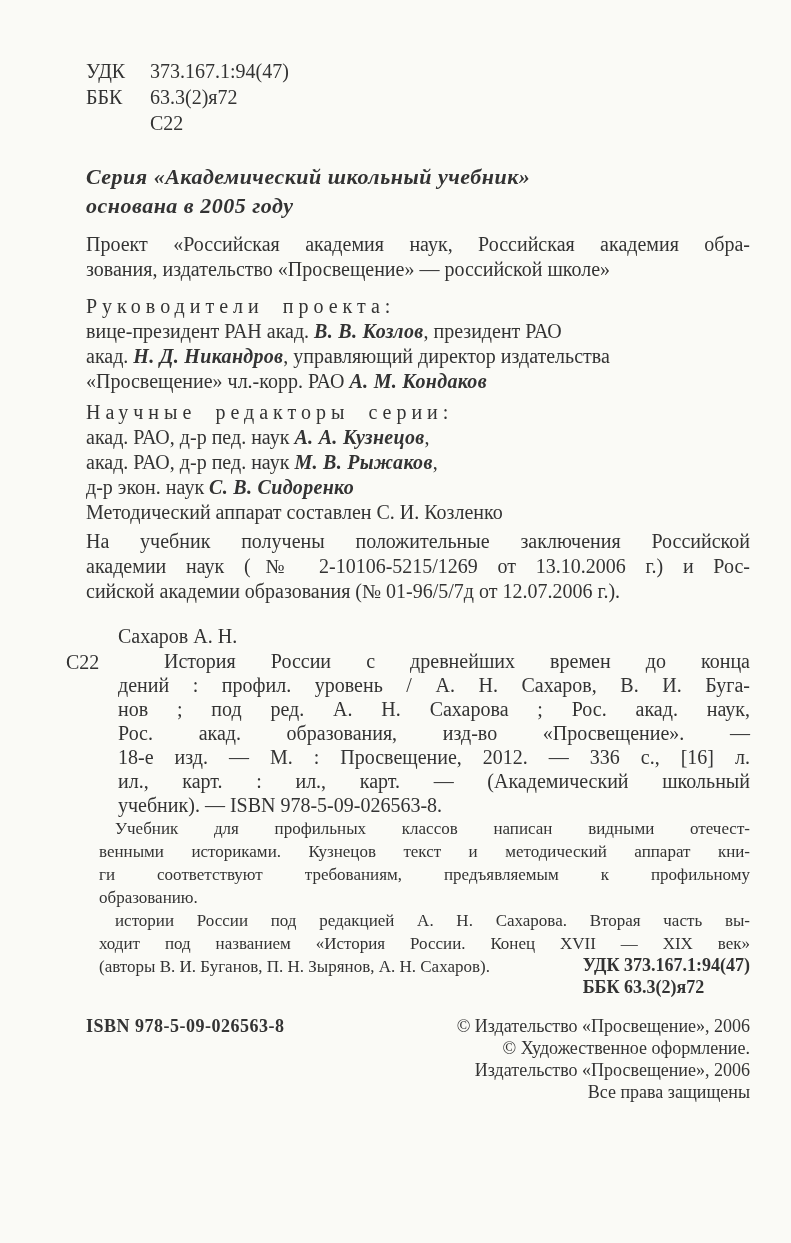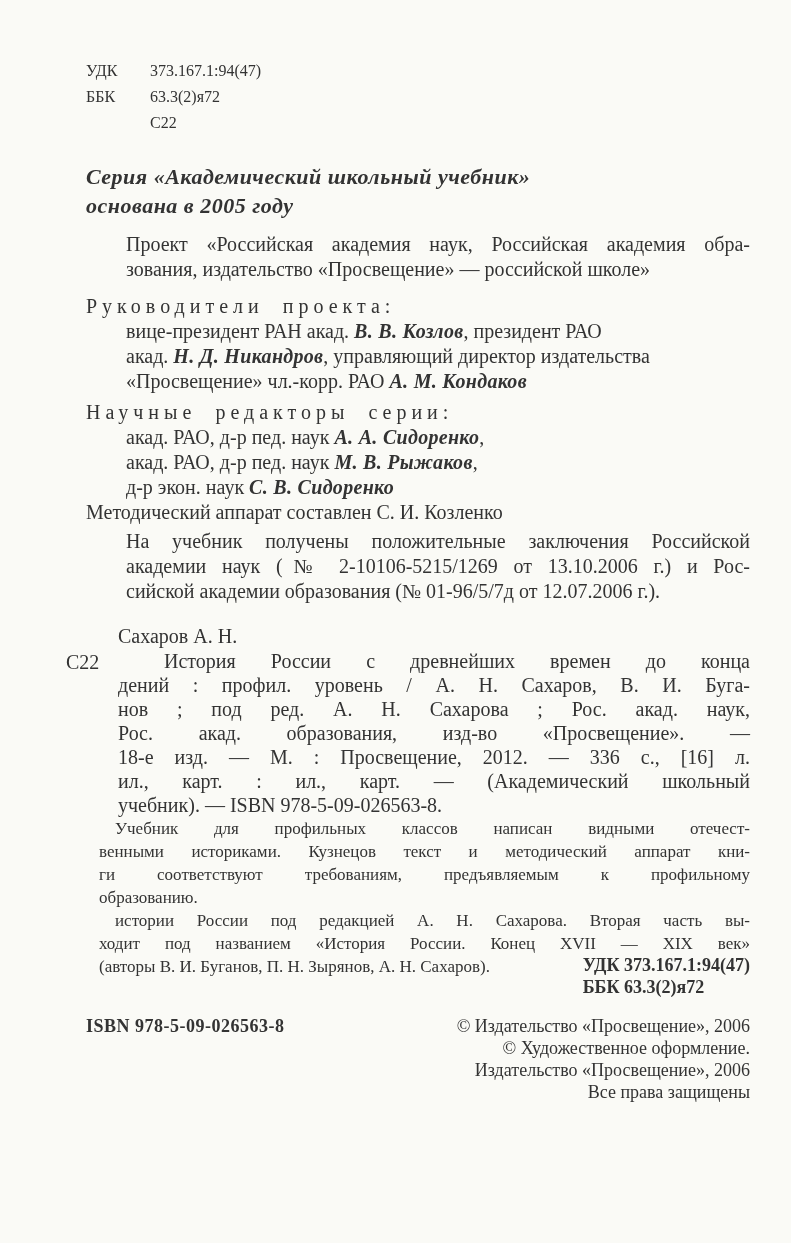--- a/index.html
+++ b/index.html
@@ -15,33 +15,33 @@
     box-sizing:border-box;
     width:791px;height:1243px;
     padding:58px 41px 0 86px;
     position:relative;
   }
   .ln{min-height:1em;}
   
   .jlines .ln:not(:last-child){text-align:justify;text-align-last:justify;}
 
   
-  .codes-top{font-size:16px;line-height:26px;}
+  .codes-top{font-size:20px;line-height:26px;}
   .code-row{display:flex;}
   .code-label{width:64px;flex:0 0 64px;}
 
   
   .series{
     margin-top:26px;
     font-size:22px;line-height:29px;
     font-weight:bold;font-style:italic;
     letter-spacing:.5px;
   }
 
-  .para{font-size:20px;line-height:25px;margin-left:40px;}
+  .para{font-size:20px;line-height:25px;}
   .project{margin-top:12px;}
 
   .leaders{margin-top:12px;}
   .editors{margin-top:6px;}
   .spaced-heading{
     font-size:20px;line-height:25px;
     letter-spacing:5px;word-spacing:9px;
   }
   .names b{font-style:italic;letter-spacing:.3px;}
 
@@ -106,21 +106,21 @@
     <div class="para names">
         <div class="ln">вице-президент РАН акад. <b>В. В. Козлов</b>, президент РАО</div>
         <div class="ln">акад. <b>Н. Д. Никандров</b>, управляющий директор издательства</div>
         <div class="ln">«Просвещение» чл.-корр. РАО <b>А. М. Кондаков</b></div>
       </div>
   </div>
 
   <div class="editors">
     <div class="spaced-heading">Научные редакторы серии:</div>
     <div class="para names">
-        <div class="ln">акад. РАО, д-р пед. наук <b>А. А. Сидоренко</b>,</div>
+        <div class="ln">акад. РАО, д-р пед. наук <b>А. А. Кузнецов</b>,</div>
         <div class="ln">акад. РАО, д-р пед. наук <b>М. В. Рыжаков</b>,</div>
         <div class="ln">д-р экон. наук <b>С. В. Сидоренко</b></div>
       </div>
   </div>
 
   <div class="methodical">Методический аппарат составлен С. И. Козленко</div>
 
   <div class="para approvals jlines">
       <div class="ln">На учебник получены положительные заключения Российской</div>
       <div class="ln">академии наук (№ 2-10106-5215/1269 от 13.10.2006 г.) и Рос-</div>

